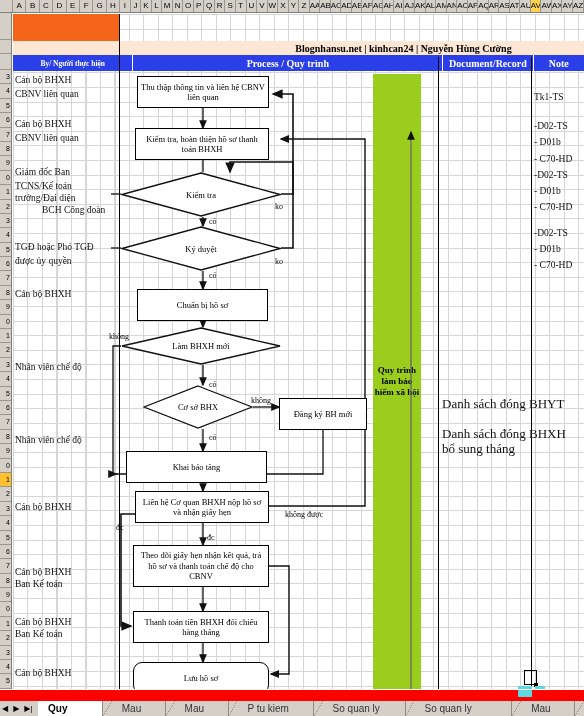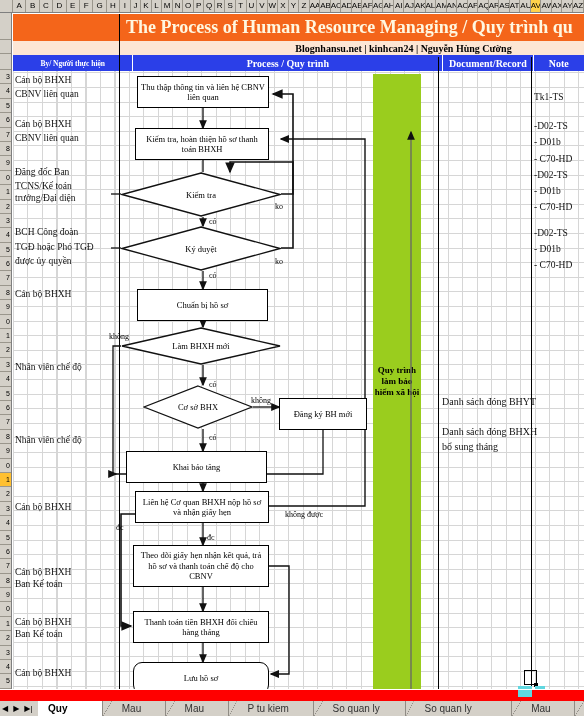--- a/index.html
+++ b/index.html
@@ -68,21 +68,21 @@
   .lbl{position:absolute;font-size:8px;color:#000;background:transparent;white-space:nowrap;}
 
   
   .wires{position:absolute;left:0;top:0;width:571px;height:675px;pointer-events:none;}
 
   
   .greenbar{position:absolute;background:#9ACD1E;display:flex;align-items:center;
             justify-content:center;text-align:center;font-weight:bold;font-size:9px;
             line-height:11px;color:#000;}
 
-  .doc{position:absolute;font-size:10px;color:#111;white-space:nowrap;}
+  .doc{position:absolute;font-size:13px;color:#111;white-space:nowrap;}
   .note{position:absolute;font-size:9.5px;color:#111;white-space:nowrap;}
 
   
   .selcell{position:absolute;border:1.6px solid #000;box-sizing:border-box;}
   .fillhandle{position:absolute;width:4px;height:4px;background:#000;}
   .cyanmark{position:absolute;background:#5fd7e0;}
 
   
   .tabbar{position:absolute;left:0;top:690px;width:584px;height:26px;background:#d4d0c8;}
   .redband{position:absolute;left:0;top:0;width:584px;height:11px;background:#ff0000;}
@@ -205,47 +205,44 @@
       <div class="rh" style="height: 14.3953px; line-height: 14.3953px;">2</div>
       <div class="rh" style="height: 14.3953px; line-height: 14.3953px;">3</div>
       <div class="rh" style="height: 14.3953px; line-height: 14.3953px;">4</div>
       <div class="rh" style="height: 14.3953px; line-height: 14.3953px;">5</div>
     </div>
 
   <div class="grid">
     <div class="gridlines"></div>
 
     <div class="bannerleft"></div>
-    <div class="banner">
-      <span>The Process of Human Resource Managing / Quy trình qu</span>
-    </div>
     <div class="subbanner">
       <span class="subbanner-inner">Blognhansu.net | kinhcan24 | Nguyễn Hùng Cường</span>
     </div>
 
     <div class="hdrrow">
       <div class="hcell small" style="width:124px">By/ Người thực hiện</div>
       <div class="hcell" style="width:319px">Process / Quy trình</div>
       <div class="hcell" style="width:93px">Document/Record</div>
       <div class="hcell" style="width:52px;border-right:none">Note</div>
     </div>
 
     <div class="vsep" style="left:106px;top:0;height:675px;"></div>
     <div class="vsep" style="left:425px;top:43px;height:632px;"></div>
     <div class="vsep" style="left:518px;top:43px;height:632px;"></div>
 
     <div id="roles">
         <div class="role" style="top: 60px;">Cán bộ BHXH</div>
         <div class="role" style="top: 74px;">CBNV liên quan</div>
         <div class="role" style="top: 104px;">Cán bộ BHXH</div>
         <div class="role" style="top: 118px;">CBNV liên quan</div>
-        <div class="role" style="top: 152px;">Đăng đốc Ban</div>
+        <div class="role" style="top: 152px;">Giám đốc Ban</div>
         <div class="role" style="top: 166px;">TCNS/Kế toán</div>
         <div class="role" style="top: 178px;">trưởng/Đại diện</div>
-        <div class="role" style="top: 212px;">BCH Công đoàn</div>
+        <div class="role" style="top: 190px; padding-left: 27px;">BCH Công đoàn</div>
         <div class="role" style="top: 227px;">TGĐ hoặc Phó TGĐ</div>
         <div class="role" style="top: 241px;">được ủy quyền</div>
         <div class="role" style="top: 274px;">Cán bộ BHXH</div>
         <div class="role" style="top: 347px;">Nhân viên chế độ</div>
         <div class="role" style="top: 420px;">Nhân viên chế độ</div>
         <div class="role" style="top: 487px;">Cán bộ BHXH</div>
         <div class="role" style="top: 552px;">Cán bộ BHXH</div>
         <div class="role" style="top: 564px;">Ban Kế toán</div>
         <div class="role" style="top: 602px;">Cán bộ BHXH</div>
         <div class="role" style="top: 614px;">Ban Kế toán</div>

